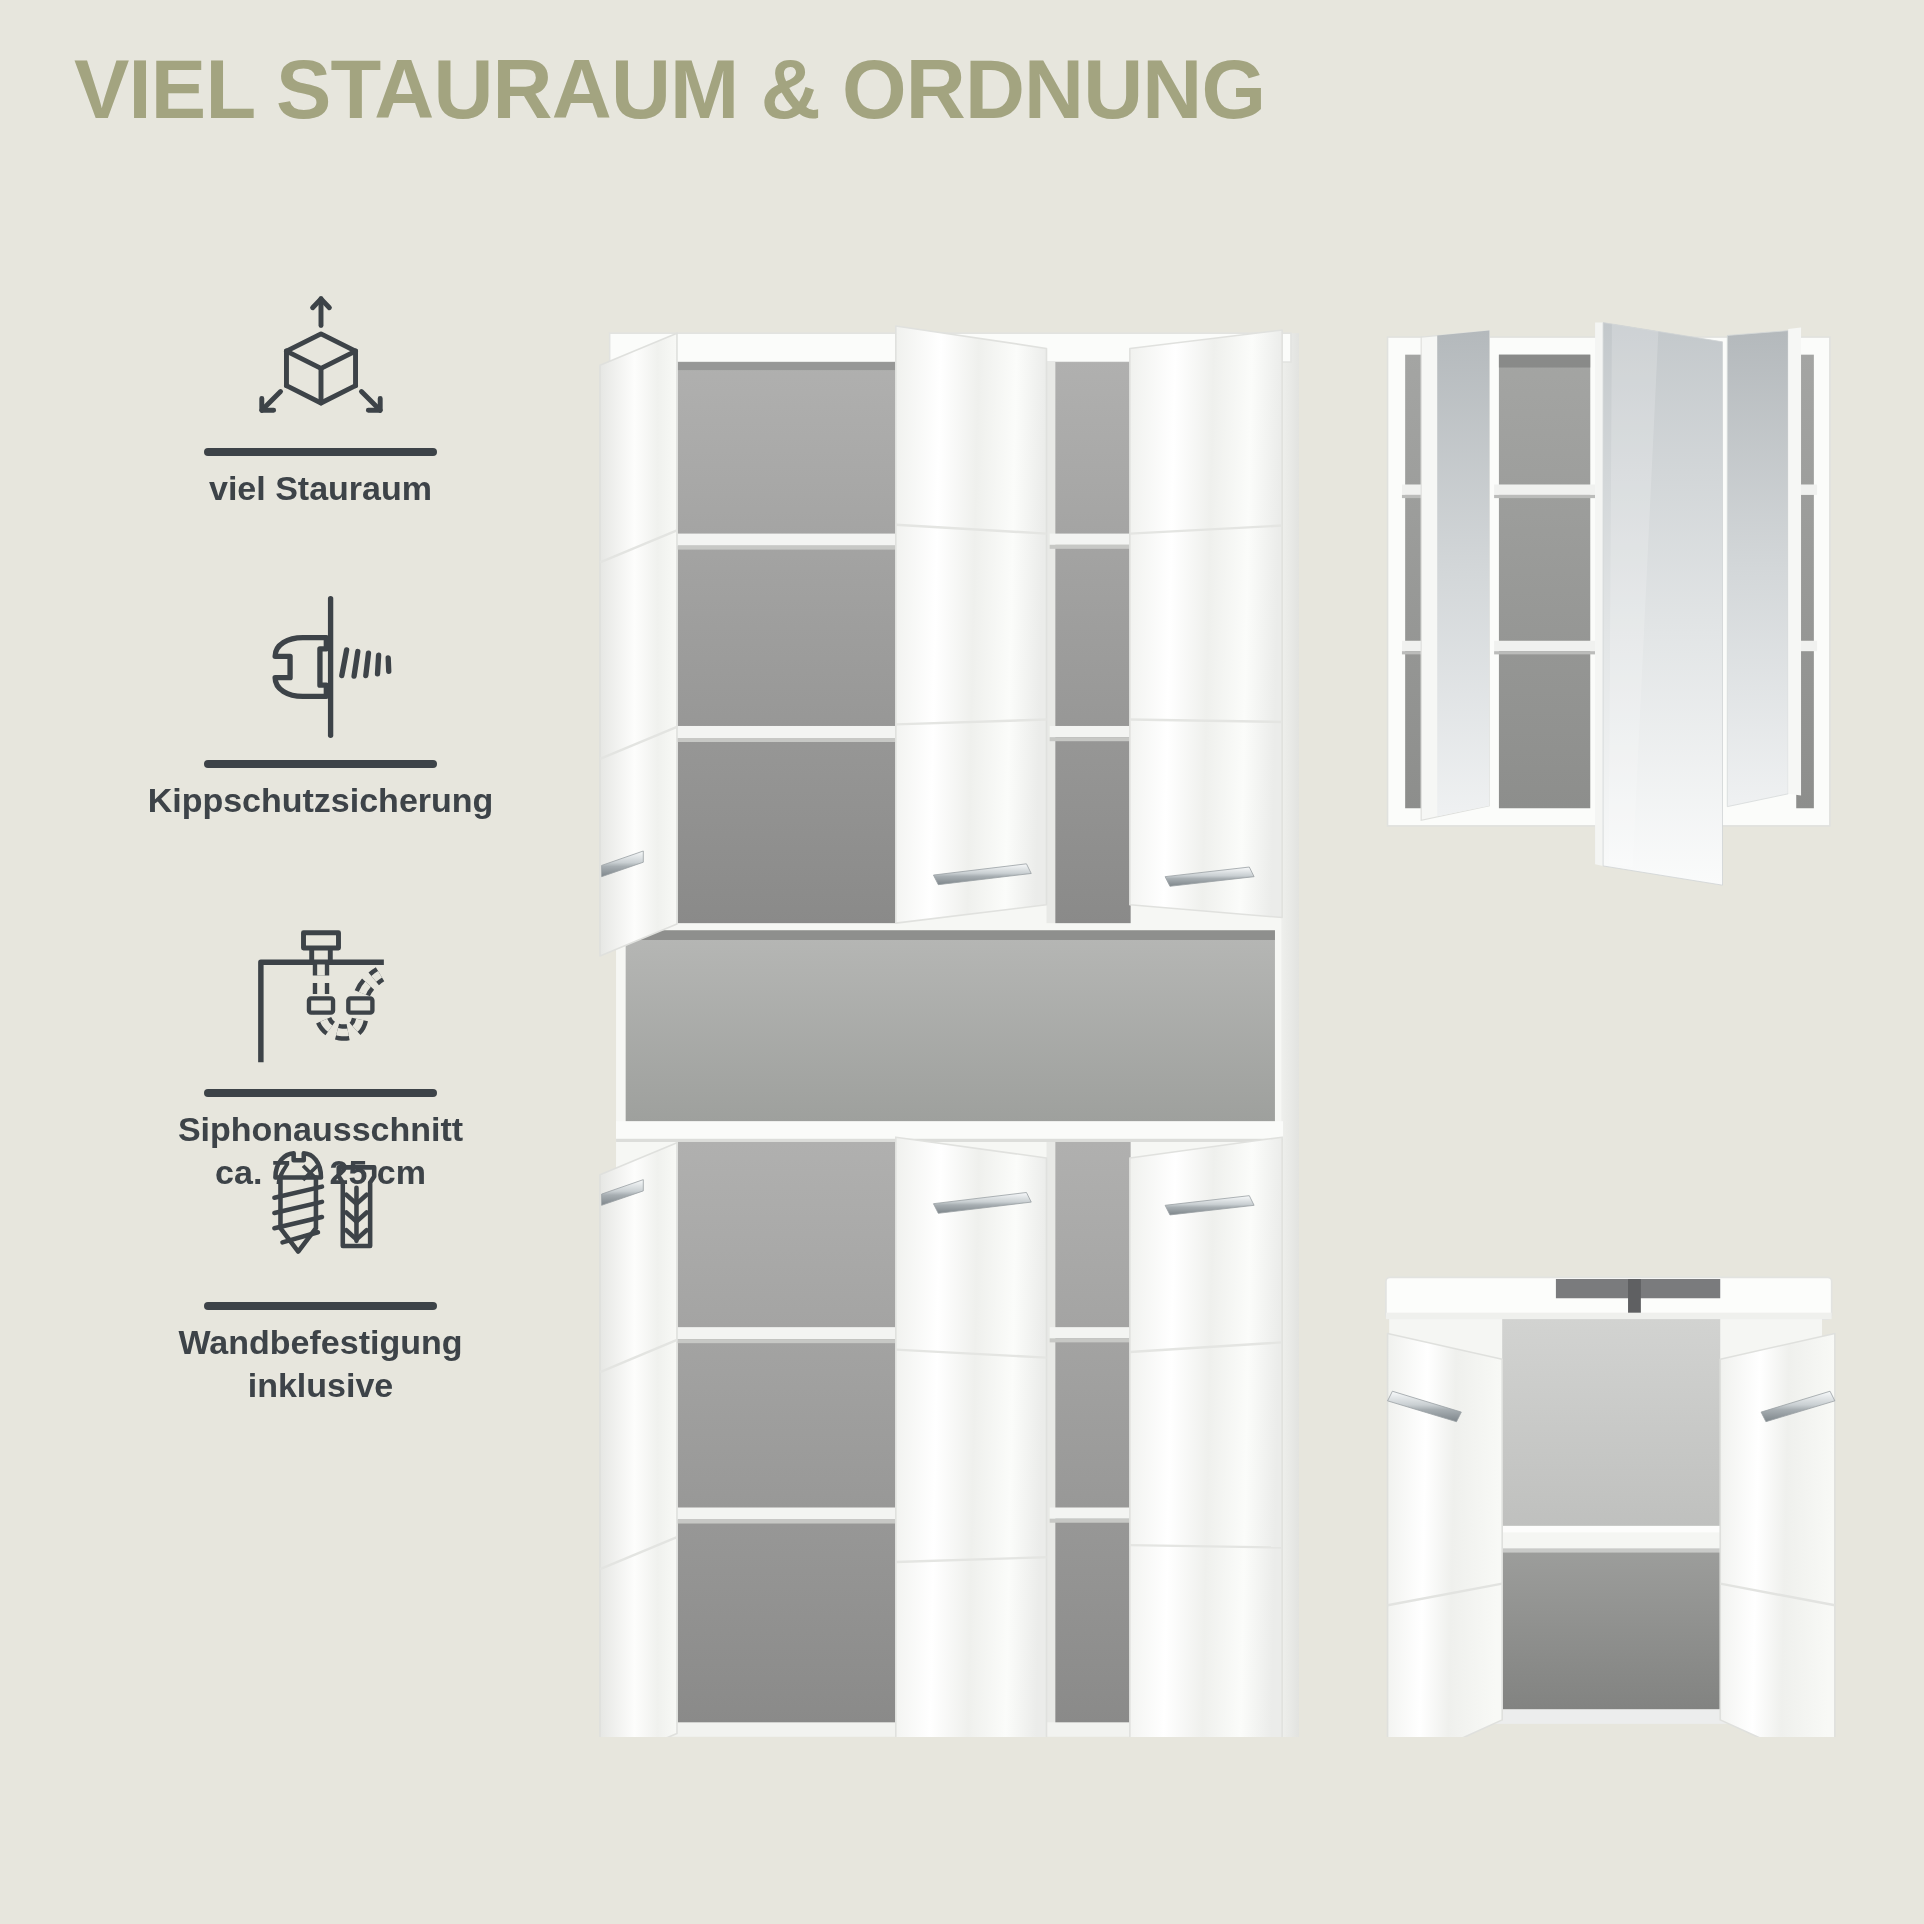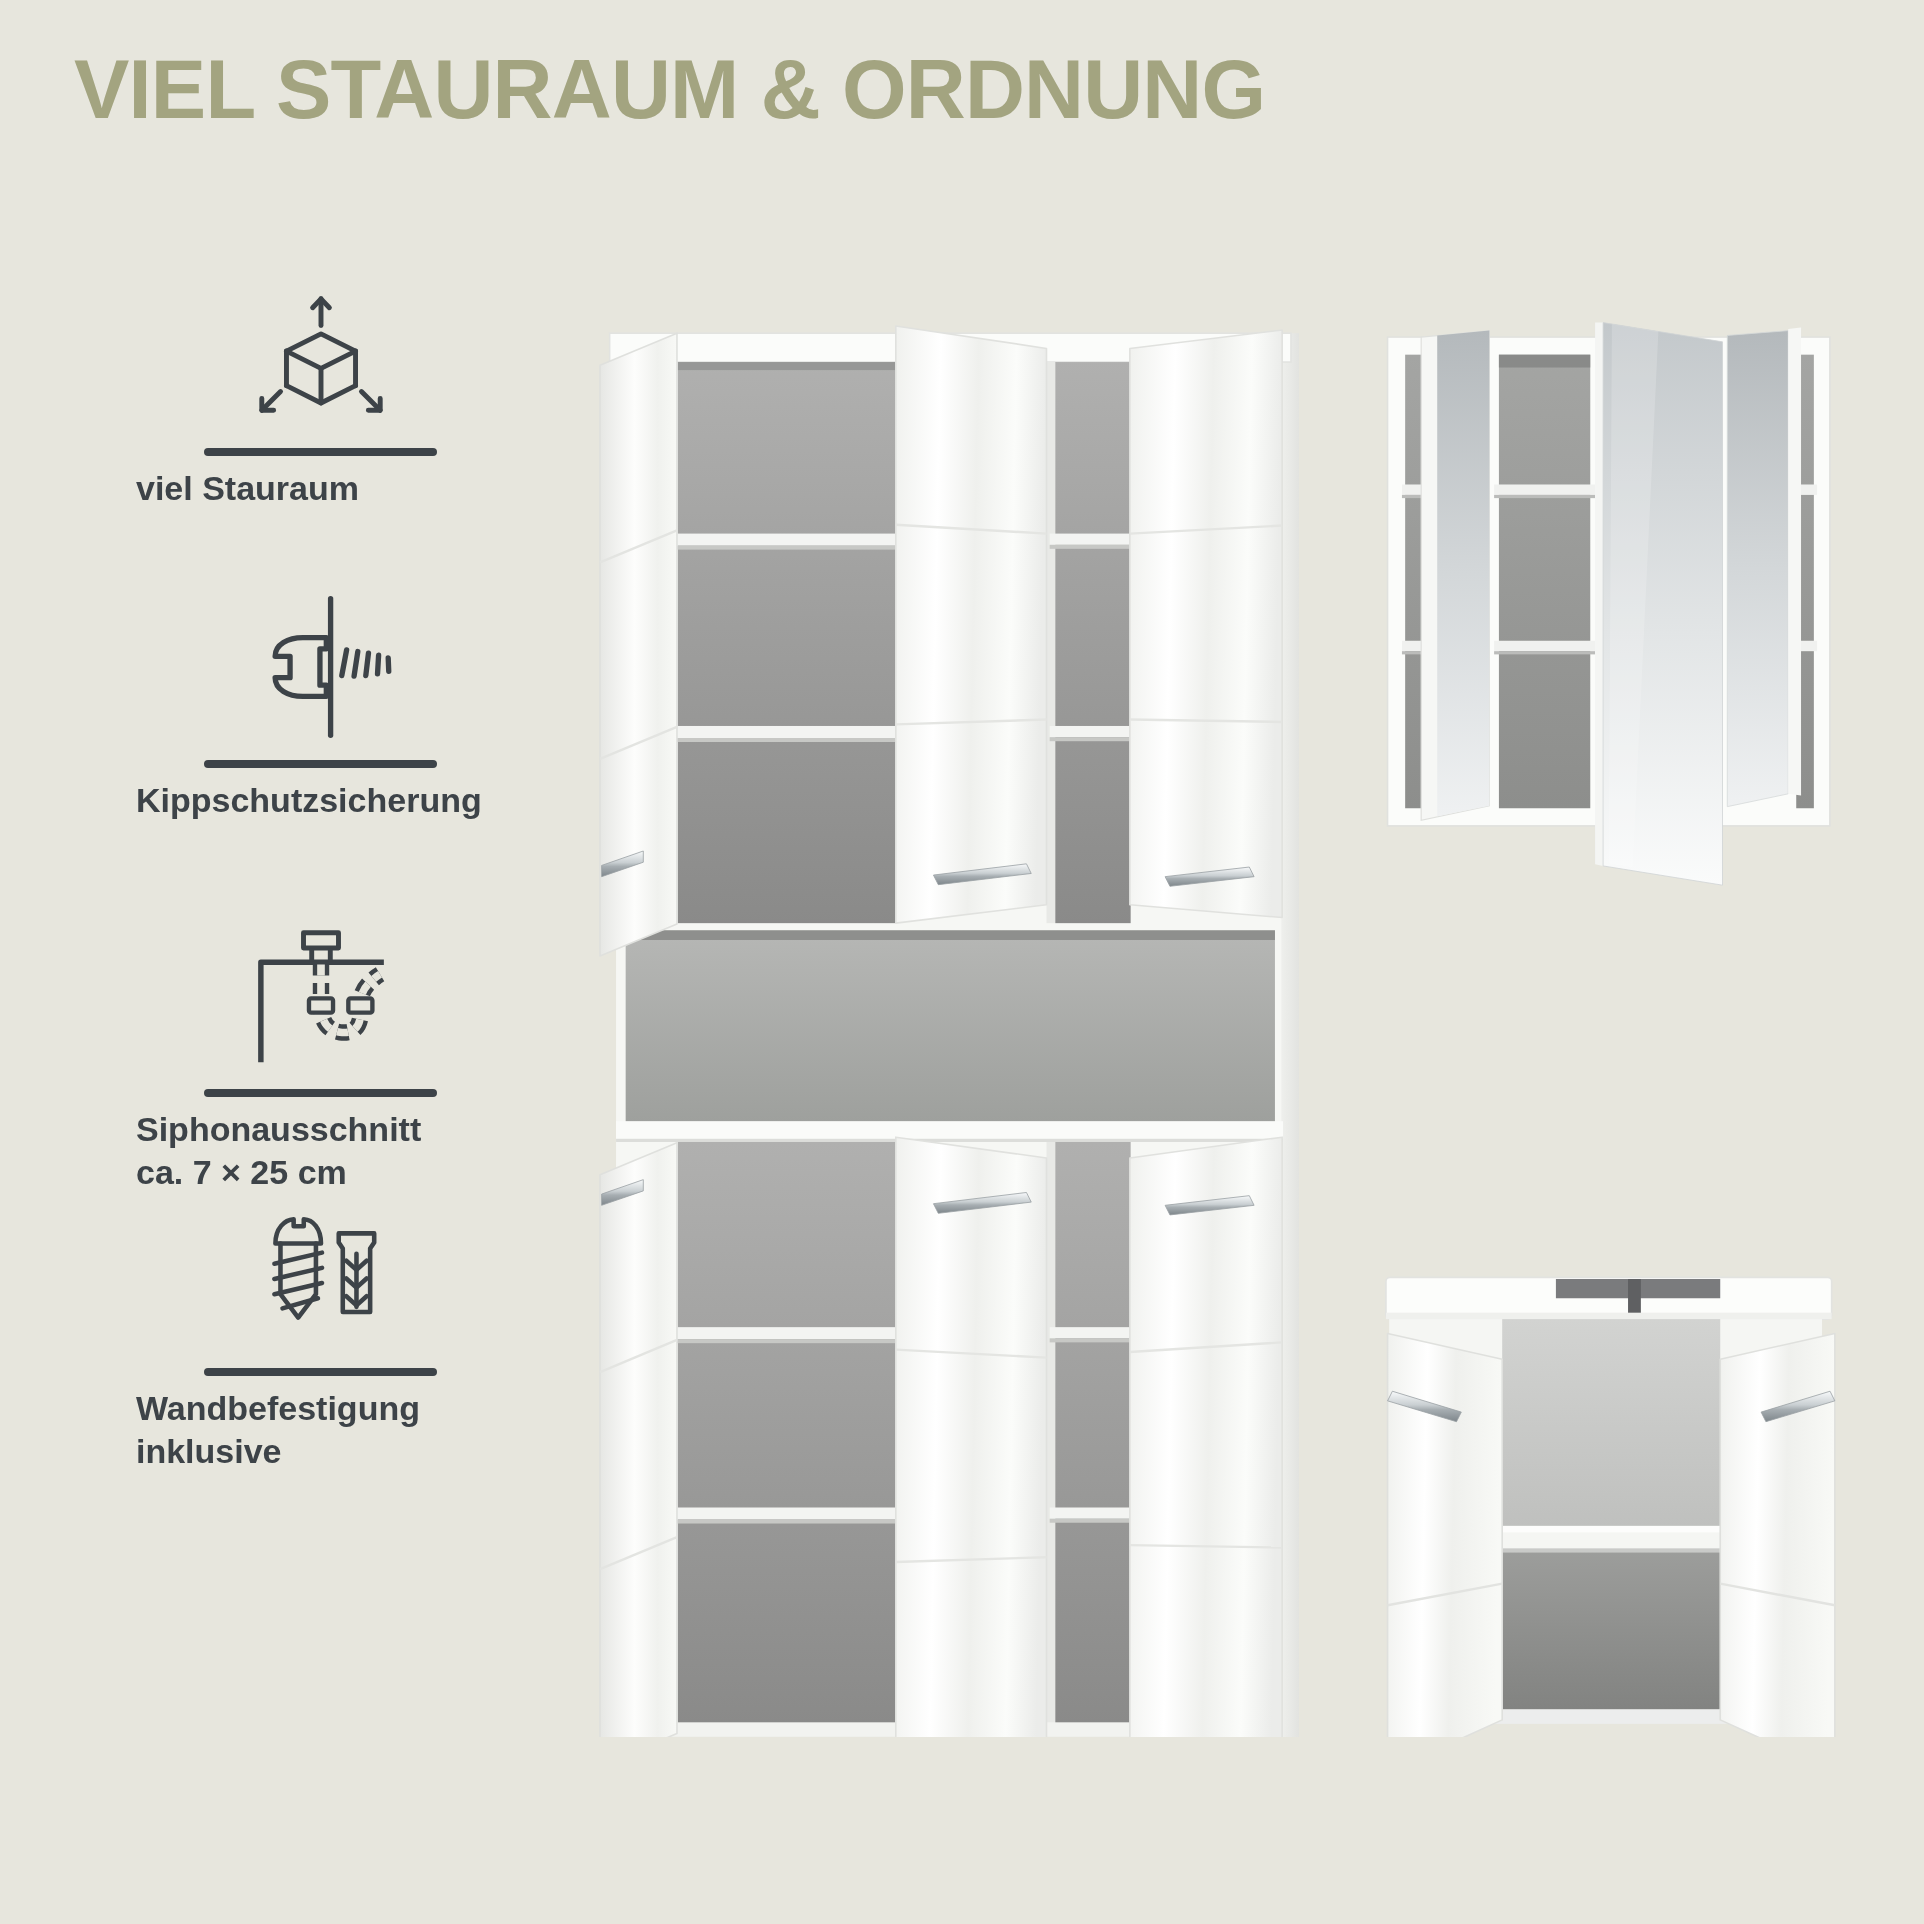--- a/index.html
+++ b/index.html
@@ -1,20 +1,20 @@
 <!DOCTYPE html>
 <html style="font-size:13px"><head>
 <meta charset="utf-8">
 <style>
   html,body{margin:0;padding:0;}
   body{width:1925px;height:1925px;background:#e7e6dd;font-family:"Liberation Sans",sans-serif;}
   #canvas{position:relative;width:1925px;height:1737px;background:#e7e6dd;overflow:hidden;}
   .title{position:absolute;left:74px;top:42px;font-size:83px;font-weight:800;letter-spacing:-0.8px;
          color:#a3a480;white-space:nowrap;}
-  .feature{position:absolute;left:136px;width:369px;}
+  .feature{position:absolute;left:136px;width:369px;text-align:center;}
   .feature .icn{display:block;margin:0 auto;}
   .feature .divider{width:233px;height:8px;border-radius:4.8px;background:#3d4348;margin:13px auto 11.2px auto;}
   .feature .flabel{font-size:34px;font-weight:700;color:#3d4348;line-height:1.26;white-space:pre-line;}
   .fig{position:absolute;}
   svg{display:block;}
 </style>
 </head>
 <body>
 
 <div id="canvas">
@@ -71,21 +71,21 @@
       <g fill="#e7e6dd" stroke="#3d4348" stroke-width="8">
         <rect x="128" y="158" width="44" height="26" rx="4"></rect>
         <rect x="200" y="158" width="44" height="26" rx="4"></rect>
       </g>
     </svg>
     <div class="divider"></div>
     <div class="flabel">Siphonausschnitt
 ca. 7 × 25 cm</div>
   </div>
 
-  <div class="feature" style="top:1203px">
+  <div class="feature" style="top:1137px">
     <svg class="icn" width="152" height="152" viewBox="0 0 300 300">
       <g fill="none" stroke="#3d4348" stroke-width="9" stroke-linecap="round" stroke-linejoin="round">
         <path d="M60 80 C60 50 78 33 96 32 L96 46 L116 46 L116 32 C134 33 150 50 150 80 Z"></path>
         <path d="M70 80 L70 180 L105 226 L140 180 L140 80"></path>
         <line x1="58" y1="120" x2="152" y2="98"></line>
         <line x1="58" y1="150" x2="152" y2="128"></line>
         <line x1="58" y1="180" x2="152" y2="158"></line>
         <line x1="74" y1="208" x2="144" y2="188"></line>
         <path d="M185 60 L255 60 L255 78 L247 90 L247 215 L193 215 L193 90 L185 78 Z"></path>
         <line x1="220" y1="100" x2="220" y2="205"></line>

